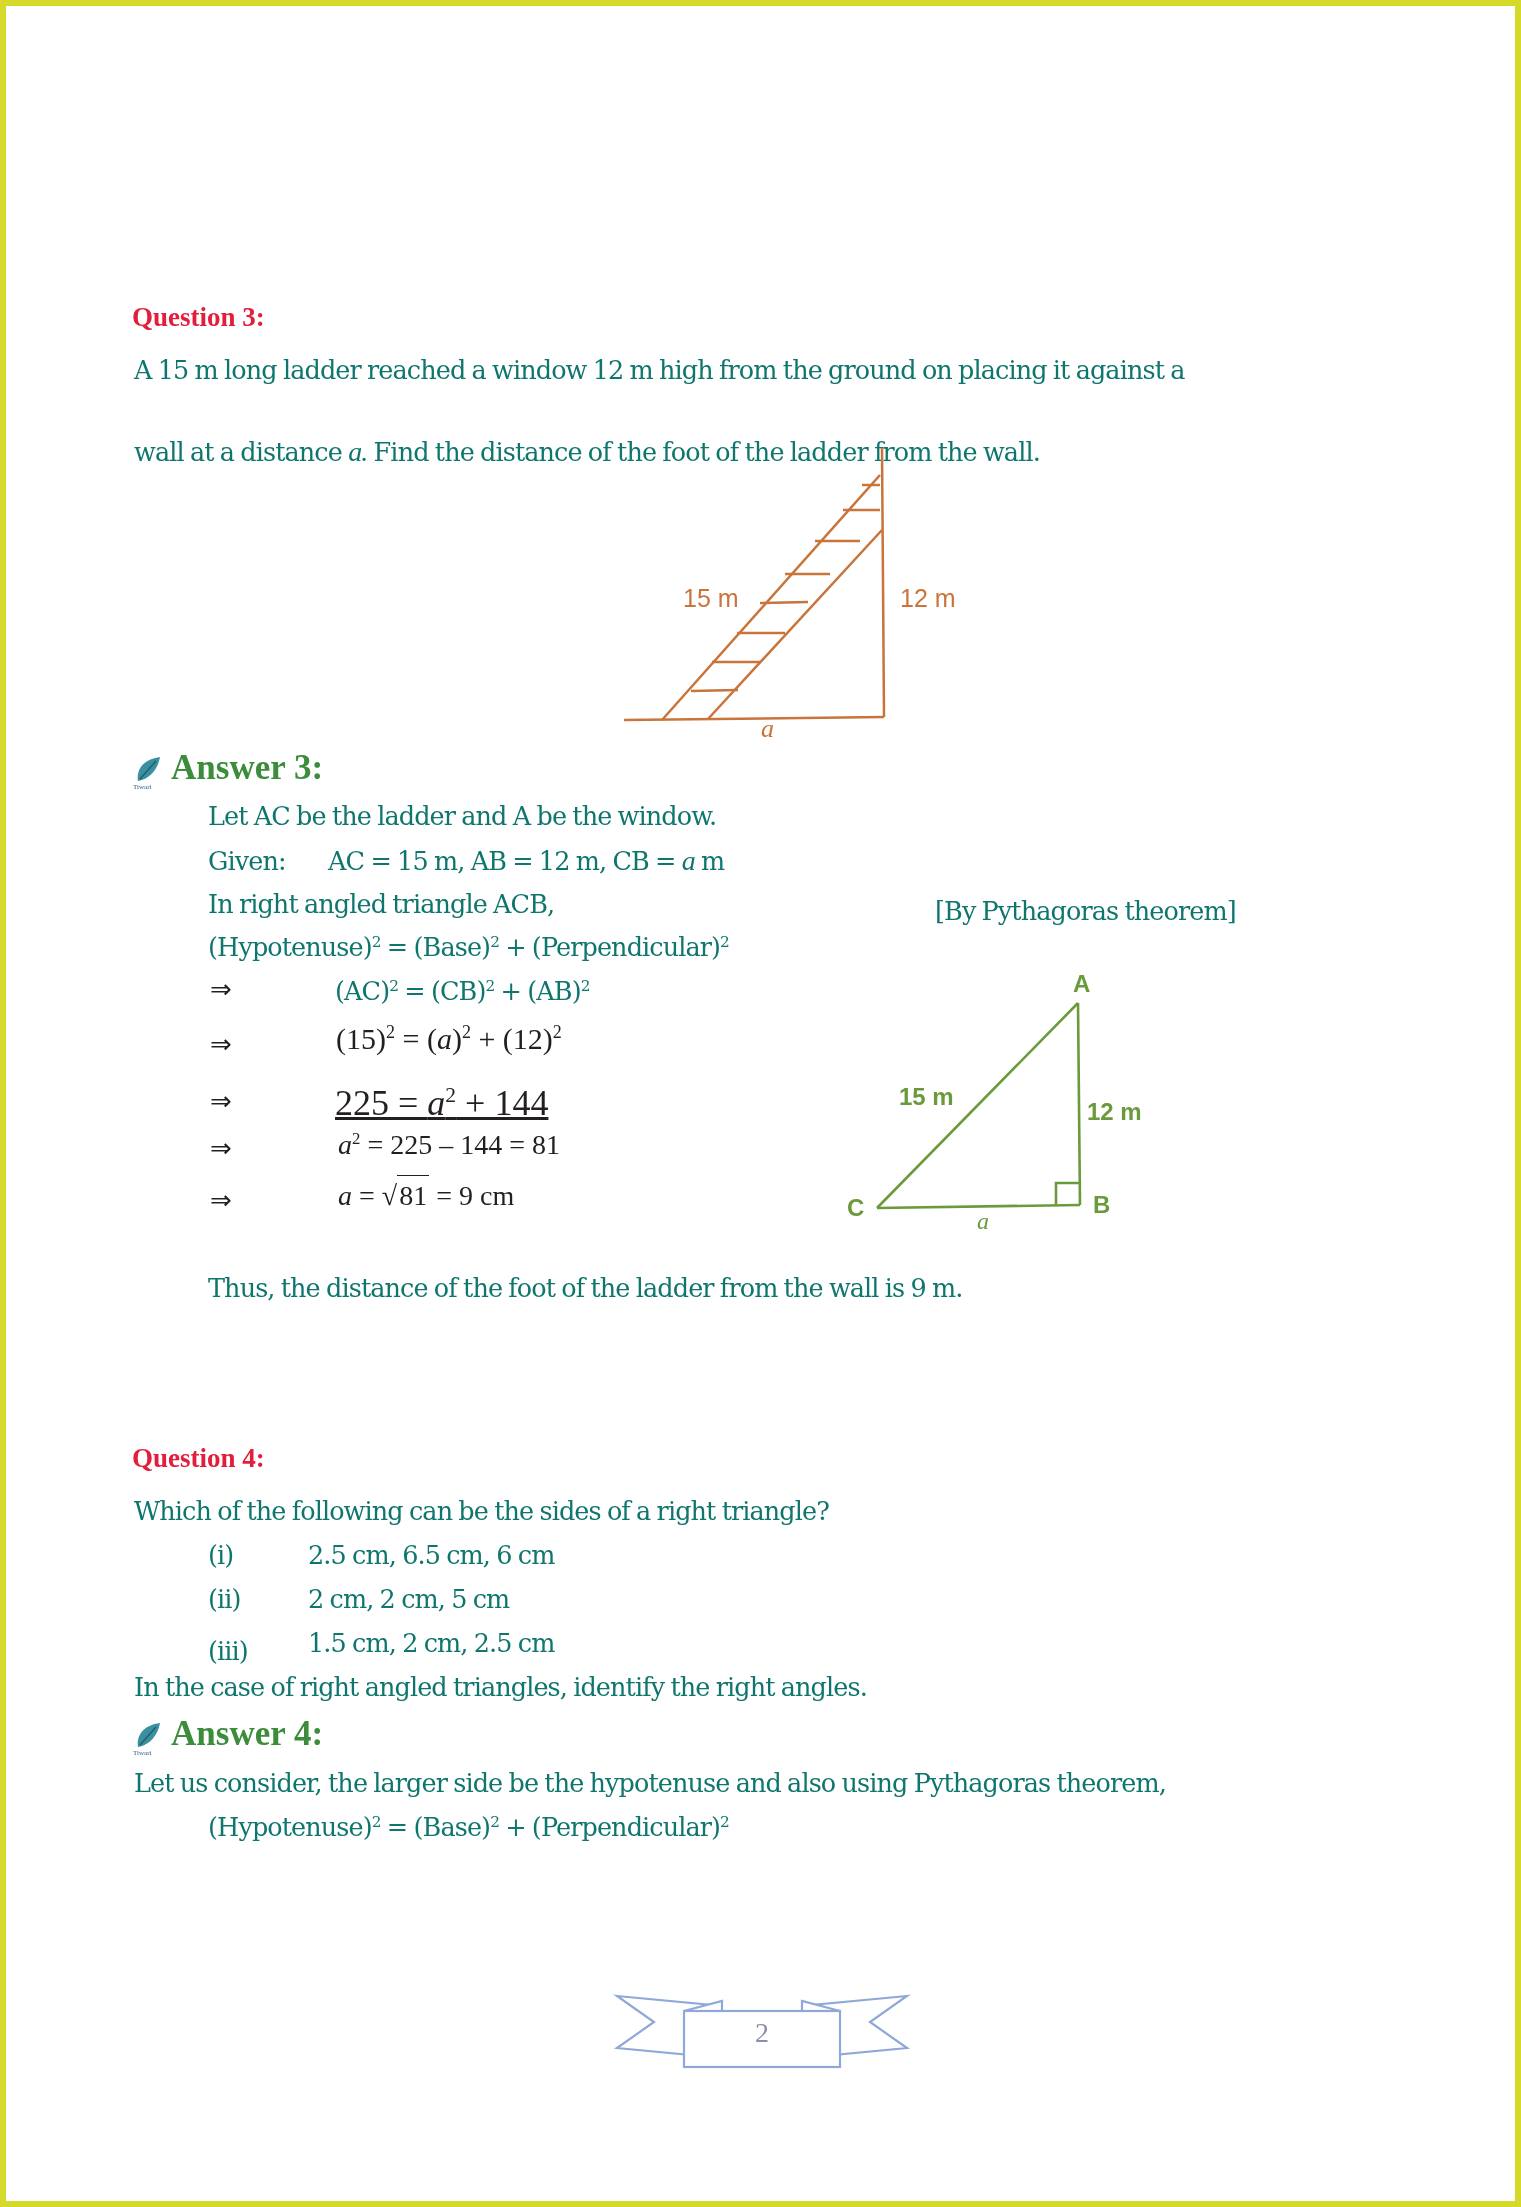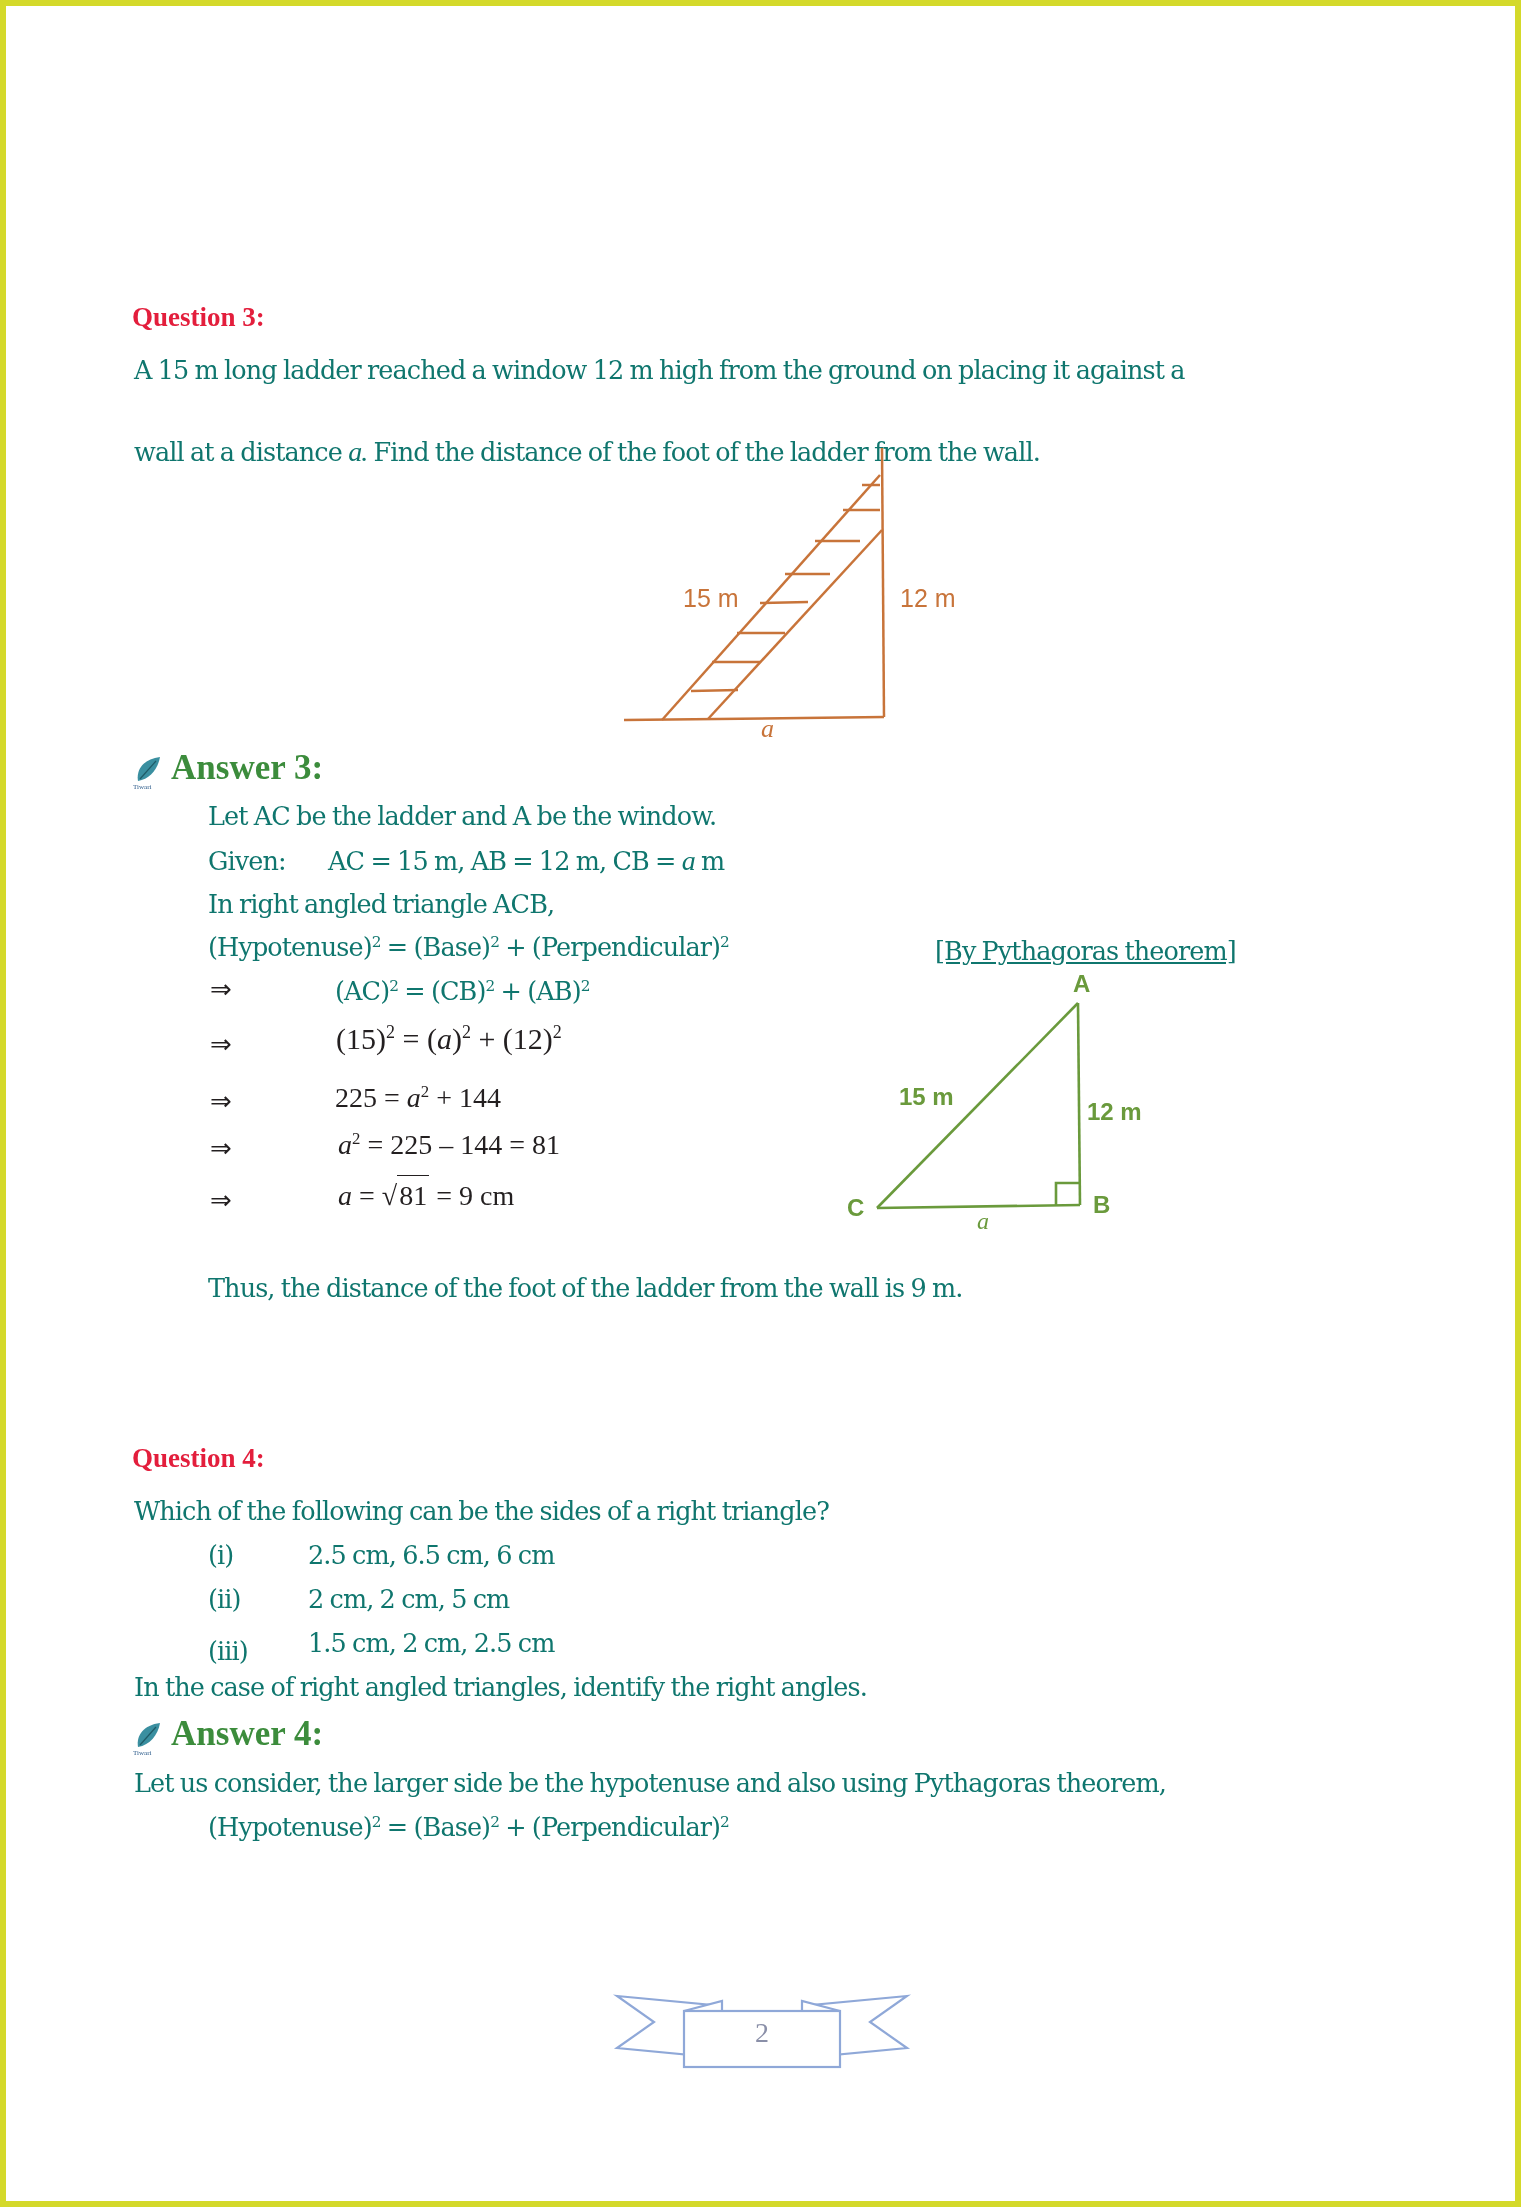--- a/index.html
+++ b/index.html
@@ -92,34 +92,34 @@
   <span>AC = 15 m, AB = 12 m, CB =</span>
   <span class="italic" style="font-size:28px;">a</span>
   <span>m</span>
 </div>
 
 <div class="abs body-text" style="left:208px; top:889px;">In right angled triangle ACB,</div>
 
 <div class="abs body-text" style="left:208px; top:932px;">
   <span>(Hypotenuse)</span><sup>2</sup><span> = (Base)</span><sup>2</sup><span> + (Perpendicular)</span><sup>2</sup>
 </div>
-<div class="abs body-text" style="left:935px; top:936px;text-decoration:underline;">[By Pythagoras theorem]</div>
+<div class="abs body-text" style="left:935px; top:896px;">[By Pythagoras theorem]</div>
 
 <div class="abs arrow" style="left:210px; top:974px;">⇒</div>
 <div class="abs body-text" style="left:335px; top:976px;">
   <span>(AC)</span><sup>2</sup><span> = (CB)</span><sup>2</sup><span> + (AB)</span><sup>2</sup>
 </div>
 
 <div class="abs arrow" style="left:210px; top:1029px;">⇒</div>
 <div class="abs math" style="left:336px; top:1022px;">
   <span>(15)</span><sup>2</sup><span> = (</span><span class="italic">a</span><span>)</span><sup>2</sup><span> + (12)</span><sup>2</sup>
 </div>
 
 <div class="abs arrow" style="left:210px; top:1086px;">⇒</div>
-<div class="abs math" style="left:335px; top:1082px; font-size:28px;">
+<div class="abs math" style="left:335px; top:1082px; font-size:36px;text-decoration:underline;">
   <span>225 = </span><span class="italic">a</span><sup>2</sup><span> + 144</span>
 </div>
 
 <div class="abs arrow" style="left:210px; top:1133px;">⇒</div>
 <div class="abs math" style="left:338px; top:1129px; font-size:28px;">
   <span class="italic">a</span><sup>2</sup><span> = 225 – 144 = 81</span>
 </div>
 
 <div class="abs arrow" style="left:210px; top:1185px;">⇒</div>
 <div class="abs math" style="left:338px; top:1180px; font-size:28px;">

